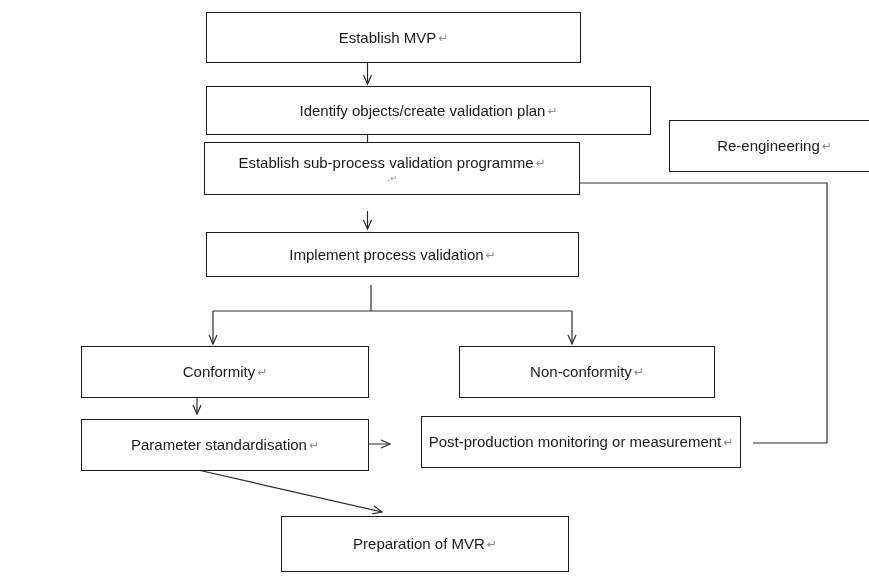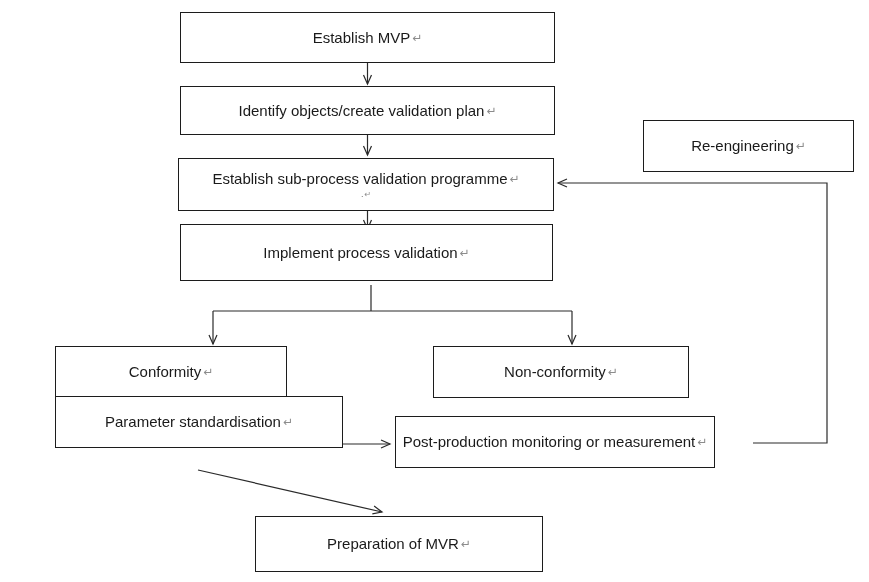--- a/index.html
+++ b/index.html
@@ -29,20 +29,21 @@
     border: 1px solid #1c1c1c;
     background: #ffffff;
     display: flex;
     flex-direction: column;
     align-items: center;
     justify-content: center;
     text-align: center;
     color: #1a1a1a;
     font-size: 15px;
     line-height: 1.15;
+    margin-left: 26px;
   }
   .box .line {
     display: flex;
     align-items: baseline;
     justify-content: center;
     white-space: nowrap;
   }
   .pmark {
     color: #8c8c8c;
     font-size: 12px;
@@ -89,67 +90,67 @@
     <path d="M753,443 L827,443 L827,183 L558,183" stroke="#2a2a2a" stroke-width="1.2" fill="none" marker-end="url(#arrowOpen)"></path>
   </svg>
 
   <div class="box" style="left:180px; top:12px; width:375px; height:51px">
     <div class="line">
       <span>Establish MVP</span>
         <span class="pmark">↵</span>
     </div>
   </div>
 
-  <div class="box" style="left:180px; top:86px; width:375px; height:49px">
+  <div class="box" style="left:180px; top:86px; width:445px; height:49px">
     <div class="line">
       <span>Identify objects/create validation plan</span>
         <span class="pmark">↵</span>
     </div>
   </div>
 
-  <div class="box" style="left:178px; top:158px; width:376px; height:53px">
+  <div class="box" style="left:178px; top:142px; width:376px; height:53px">
     <div class="line">
       <span>Establish sub-process validation programme</span>
         <span class="pmark">↵</span>
     </div>
     <div class="subline">
       <span>.</span>
         <span class="pmark">↵</span>
     </div>
   </div>
 
-  <div class="box" style="left:180px; top:224px; width:373px; height:57px">
+  <div class="box" style="left:180px; top:232px; width:373px; height:45px">
     <div class="line">
       <span>Implement process validation</span>
         <span class="pmark">↵</span>
     </div>
   </div>
 
   <div class="box" style="left:643px; top:120px; width:211px; height:52px">
     <div class="line">
       <span>Re-engineering</span>
         <span class="pmark">↵</span>
     </div>
   </div>
 
-  <div class="box" style="left:55px; top:346px; width:232px; height:52px">
+  <div class="box" style="left:55px; top:346px; width:288px; height:52px">
     <div class="line">
       <span>Conformity</span>
         <span class="pmark">↵</span>
     </div>
   </div>
 
   <div class="box" style="left:433px; top:346px; width:256px; height:52px">
     <div class="line">
       <span>Non-conformity</span>
         <span class="pmark">↵</span>
     </div>
   </div>
 
-  <div class="box" style="left:55px; top:396px; width:288px; height:52px">
+  <div class="box" style="left:55px; top:419px; width:288px; height:52px">
     <div class="line">
       <span>Parameter standardisation</span>
         <span class="pmark">↵</span>
     </div>
   </div>
 
   <div class="box" style="left:395px; top:416px; width:320px; height:52px">
     <div class="line">
       <span>Post-production monitoring or measurement</span>
         <span class="pmark">↵</span>

